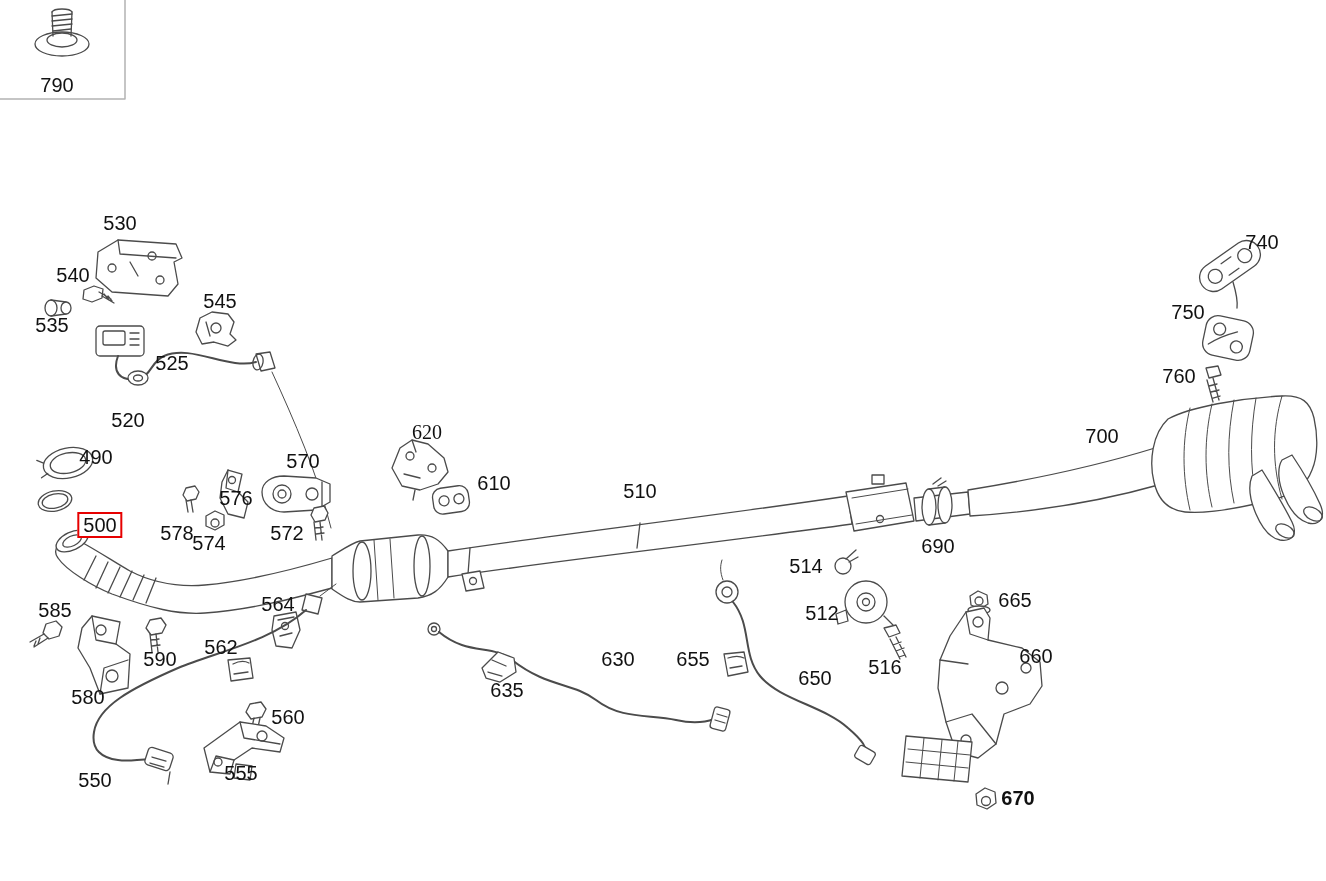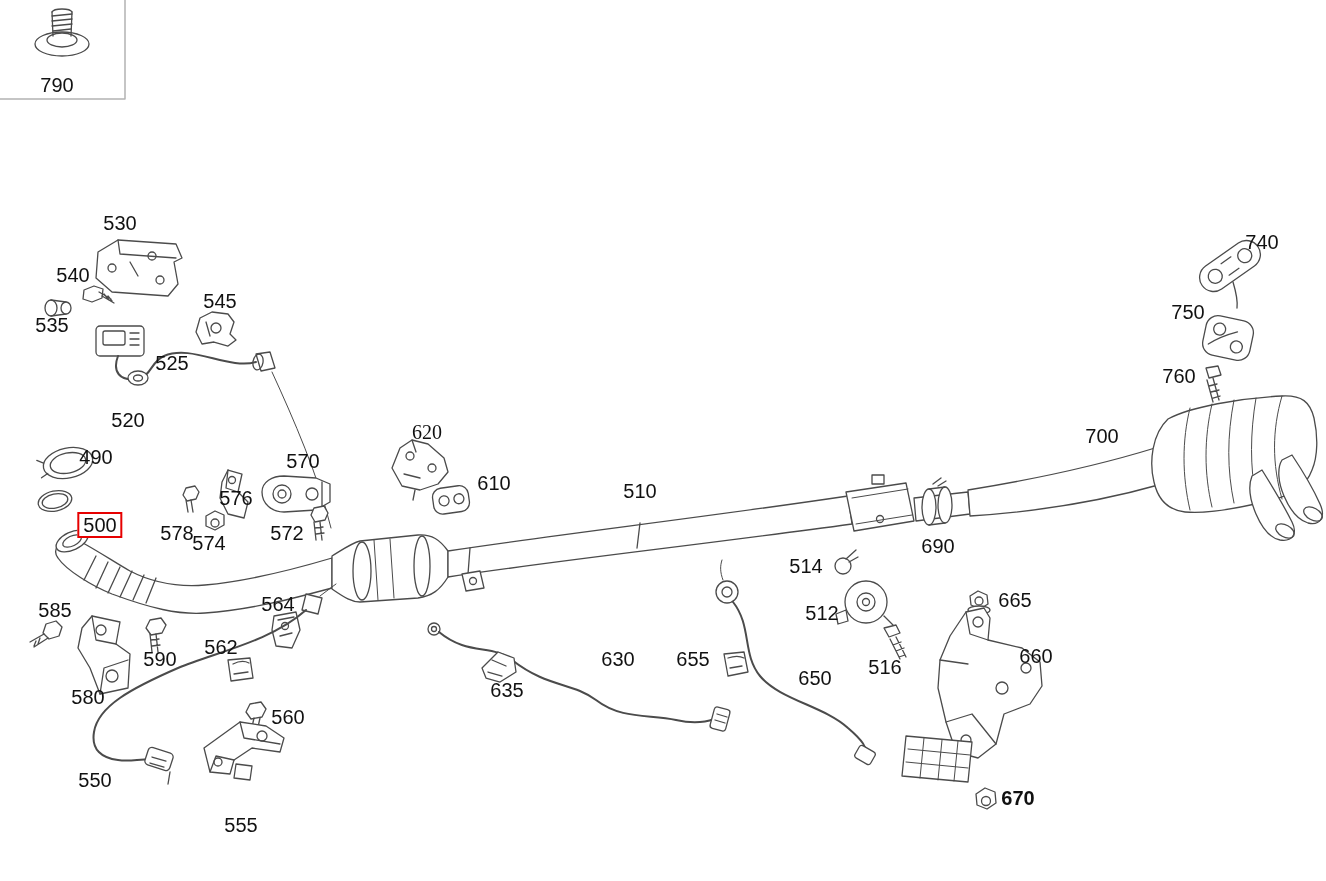--- a/index.html
+++ b/index.html
@@ -339,21 +339,21 @@
       <div class="part-label" style="left: 427px; top: 432px; font-family: Liberation Serif, serif;">620</div>
       <div class="part-label" style="left: 494px; top: 483px;">610</div>
       <div class="part-label" style="left: 640px; top: 491px;">510</div>
       <div class="part-label" style="left: 55px; top: 610px;">585</div>
       <div class="part-label" style="left: 160px; top: 659px;">590</div>
       <div class="part-label" style="left: 278px; top: 604px;">564</div>
       <div class="part-label" style="left: 221px; top: 647px;">562</div>
       <div class="part-label" style="left: 88px; top: 697px;">580</div>
       <div class="part-label" style="left: 95px; top: 780px;">550</div>
       <div class="part-label" style="left: 288px; top: 717px;">560</div>
-      <div class="part-label" style="left: 241px; top: 825px;">555</div>
+      <div class="part-label" style="left: 241px; top: 773px;">555</div>
       <div class="part-label" style="left: 507px; top: 690px;">635</div>
       <div class="part-label" style="left: 598px; top: 659px; margin-left: 20px;">630</div>
       <div class="part-label" style="left: 693px; top: 659px;">655</div>
       <div class="part-label" style="left: 815px; top: 678px;">650</div>
       <div class="part-label" style="left: 806px; top: 566px;">514</div>
       <div class="part-label" style="left: 822px; top: 613px;">512</div>
       <div class="part-label" style="left: 885px; top: 667px;">516</div>
       <div class="part-label" style="left: 1015px; top: 600px;">665</div>
       <div class="part-label" style="left: 1036px; top: 656px;">660</div>
       <div class="part-label" style="left: 938px; top: 546px;">690</div>

